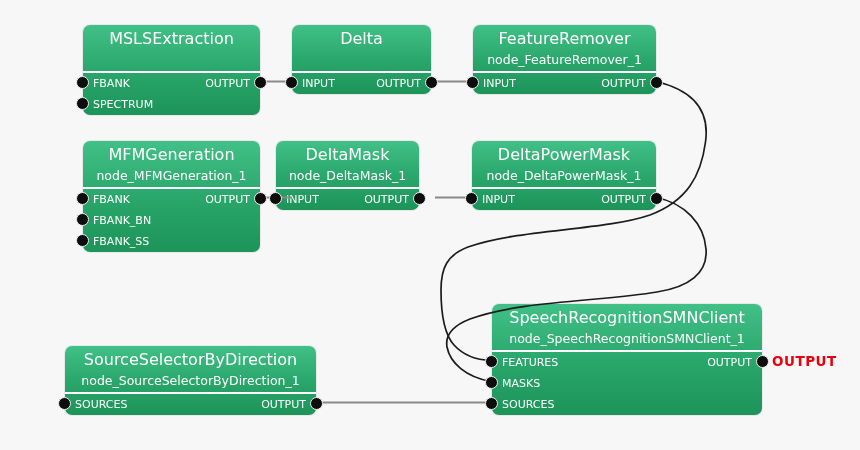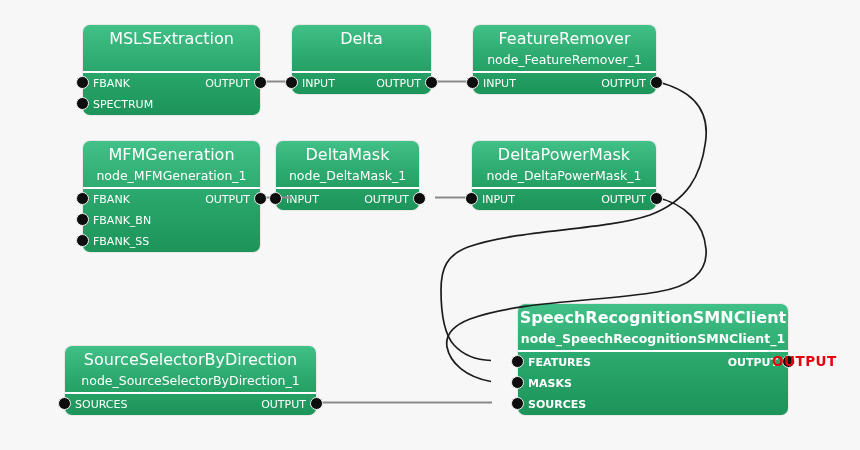--- a/index.html
+++ b/index.html
@@ -143,21 +143,21 @@
       <div class="s">node_DeltaPowerMask_1</div>
     </div>
     <div class="row">
       <span class="dot in"></span>
       <span class="plbl">INPUT</span>
       <span class="plbl out">OUTPUT</span>
       <span class="dot out"></span>
     </div>
   </div>
 
-  <div class="node" style="left:518px;top:304px;width:270px;font-weight:bold;">
+  <div class="node" style="left:492px;top:304px;width:270px;">
     <div class="hd">
       <div class="t">SpeechRecognitionSMNClient</div>
       <div class="s">node_SpeechRecognitionSMNClient_1</div>
     </div>
     <div class="row">
       <span class="dot in"></span>
       <span class="plbl">FEATURES</span>
       <span class="plbl out">OUTPUT</span>
       <span class="dot out"></span>
     </div>

